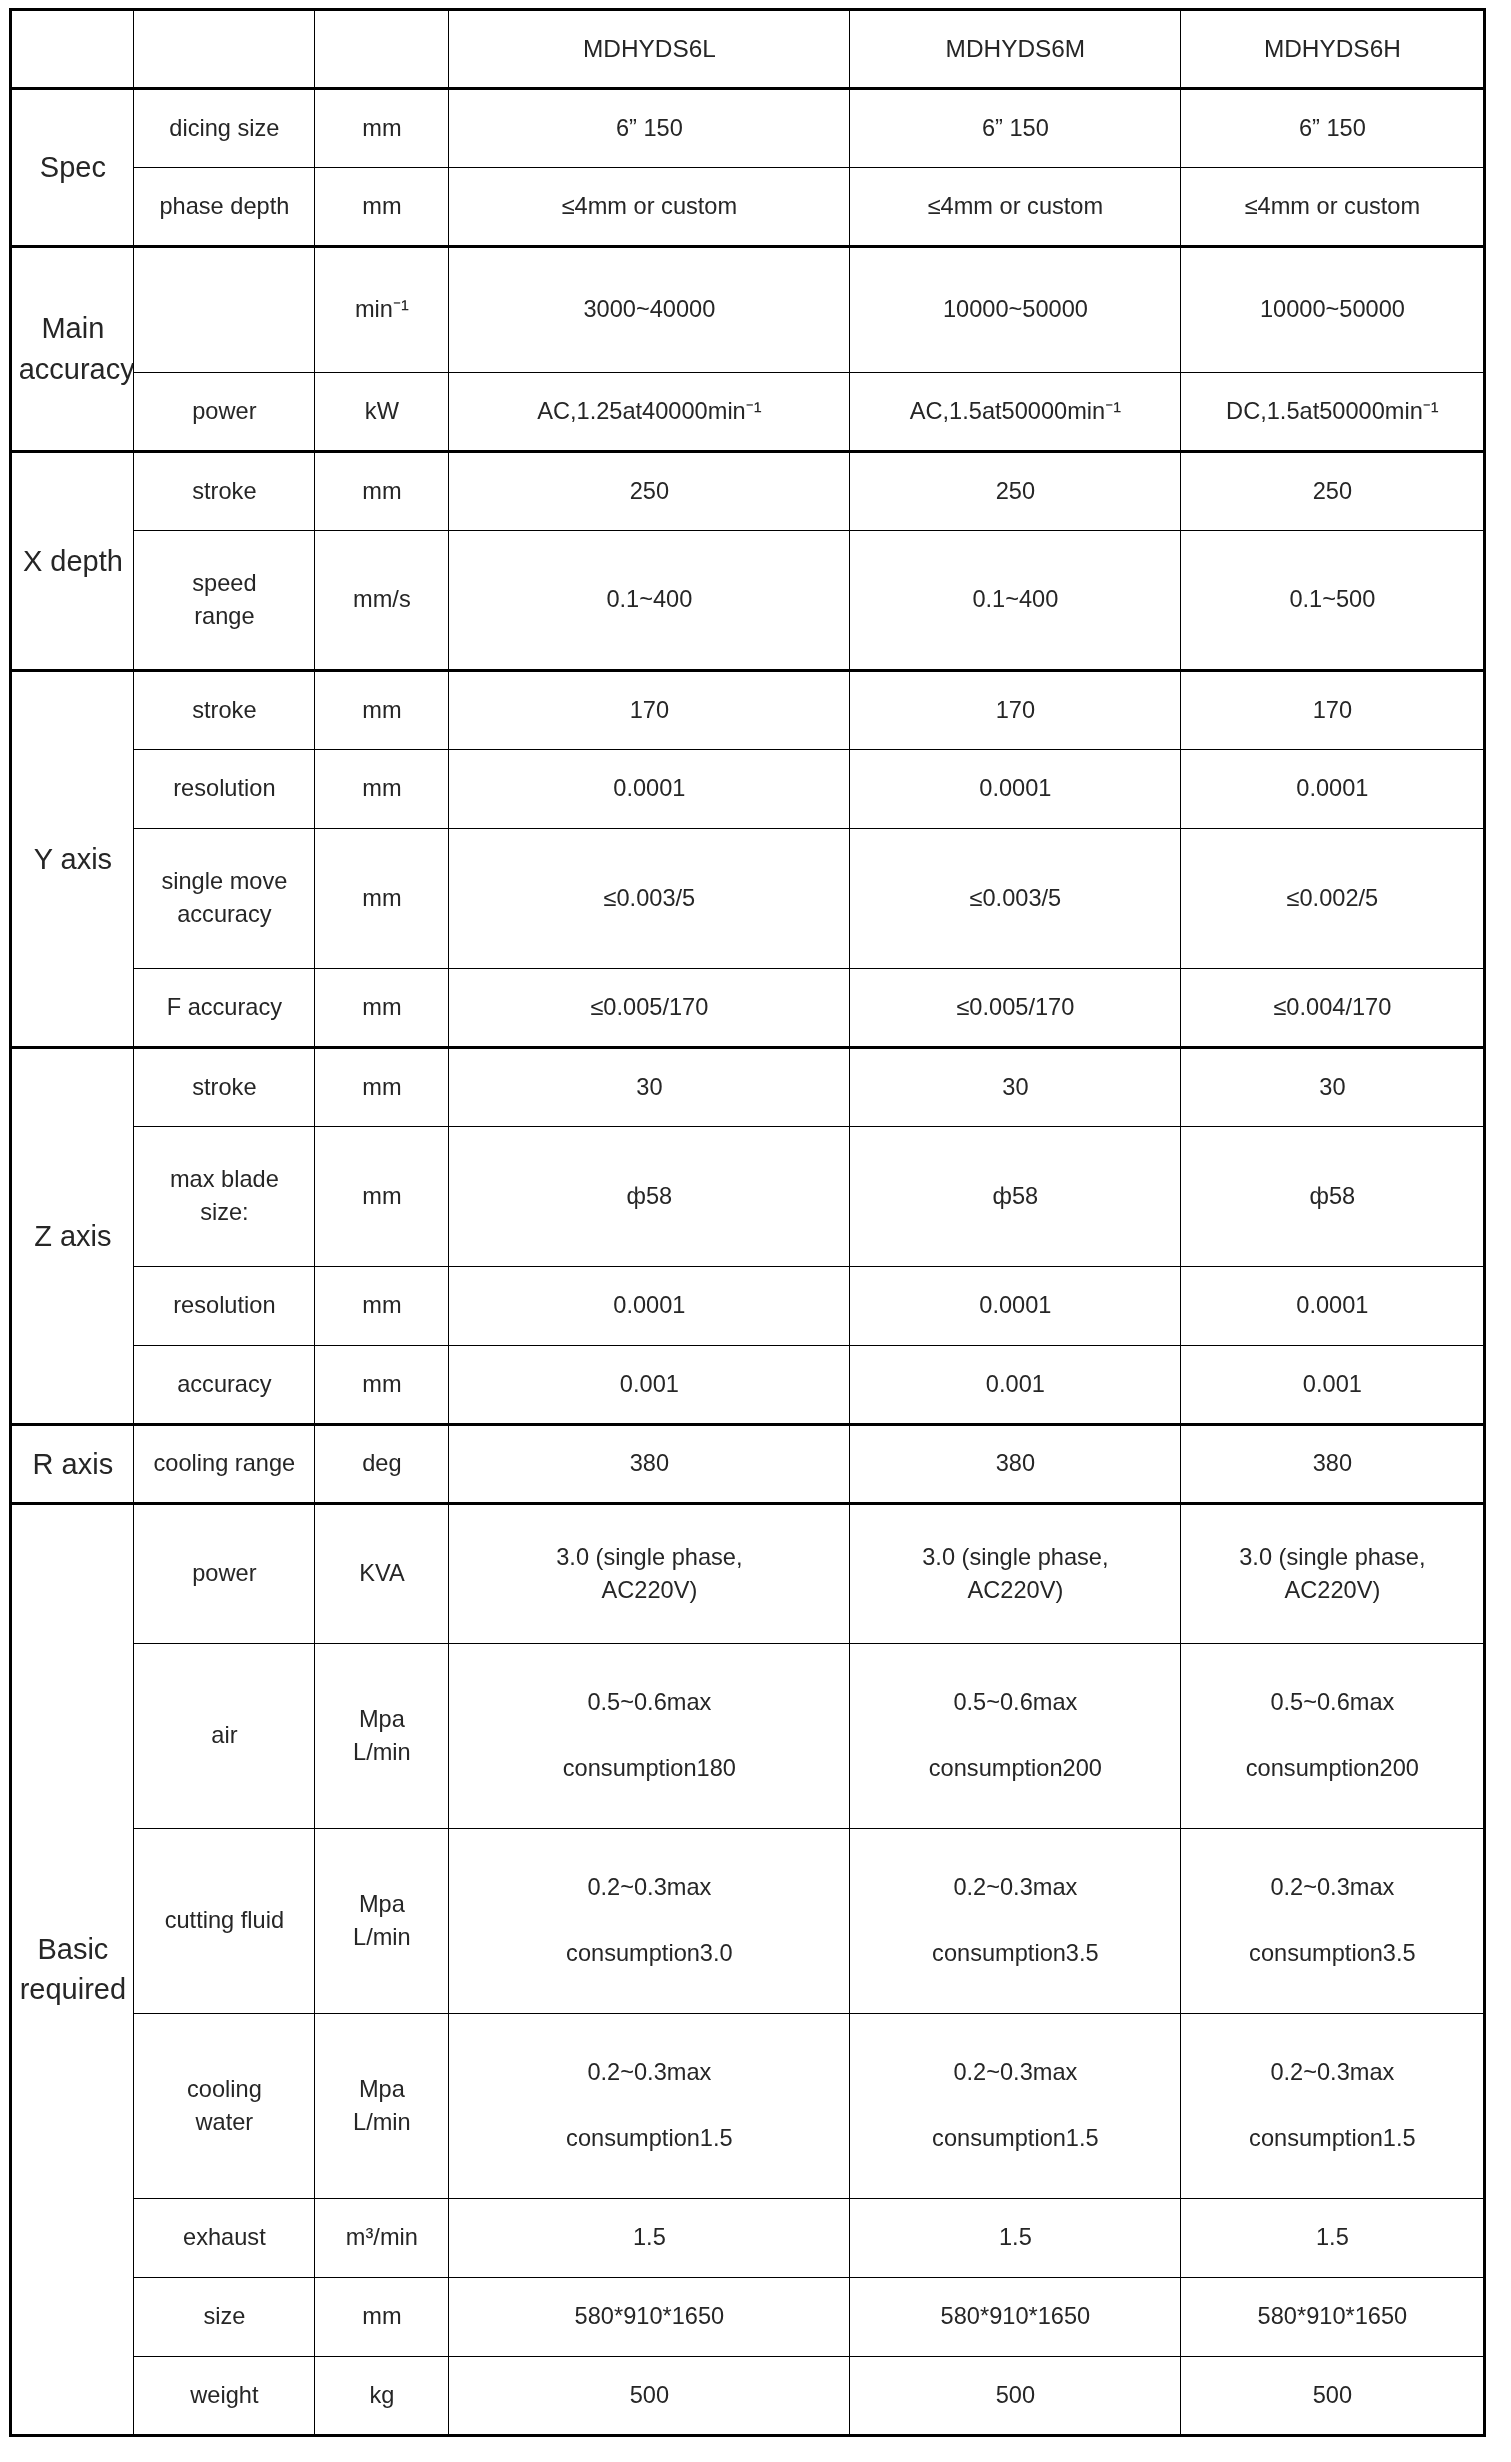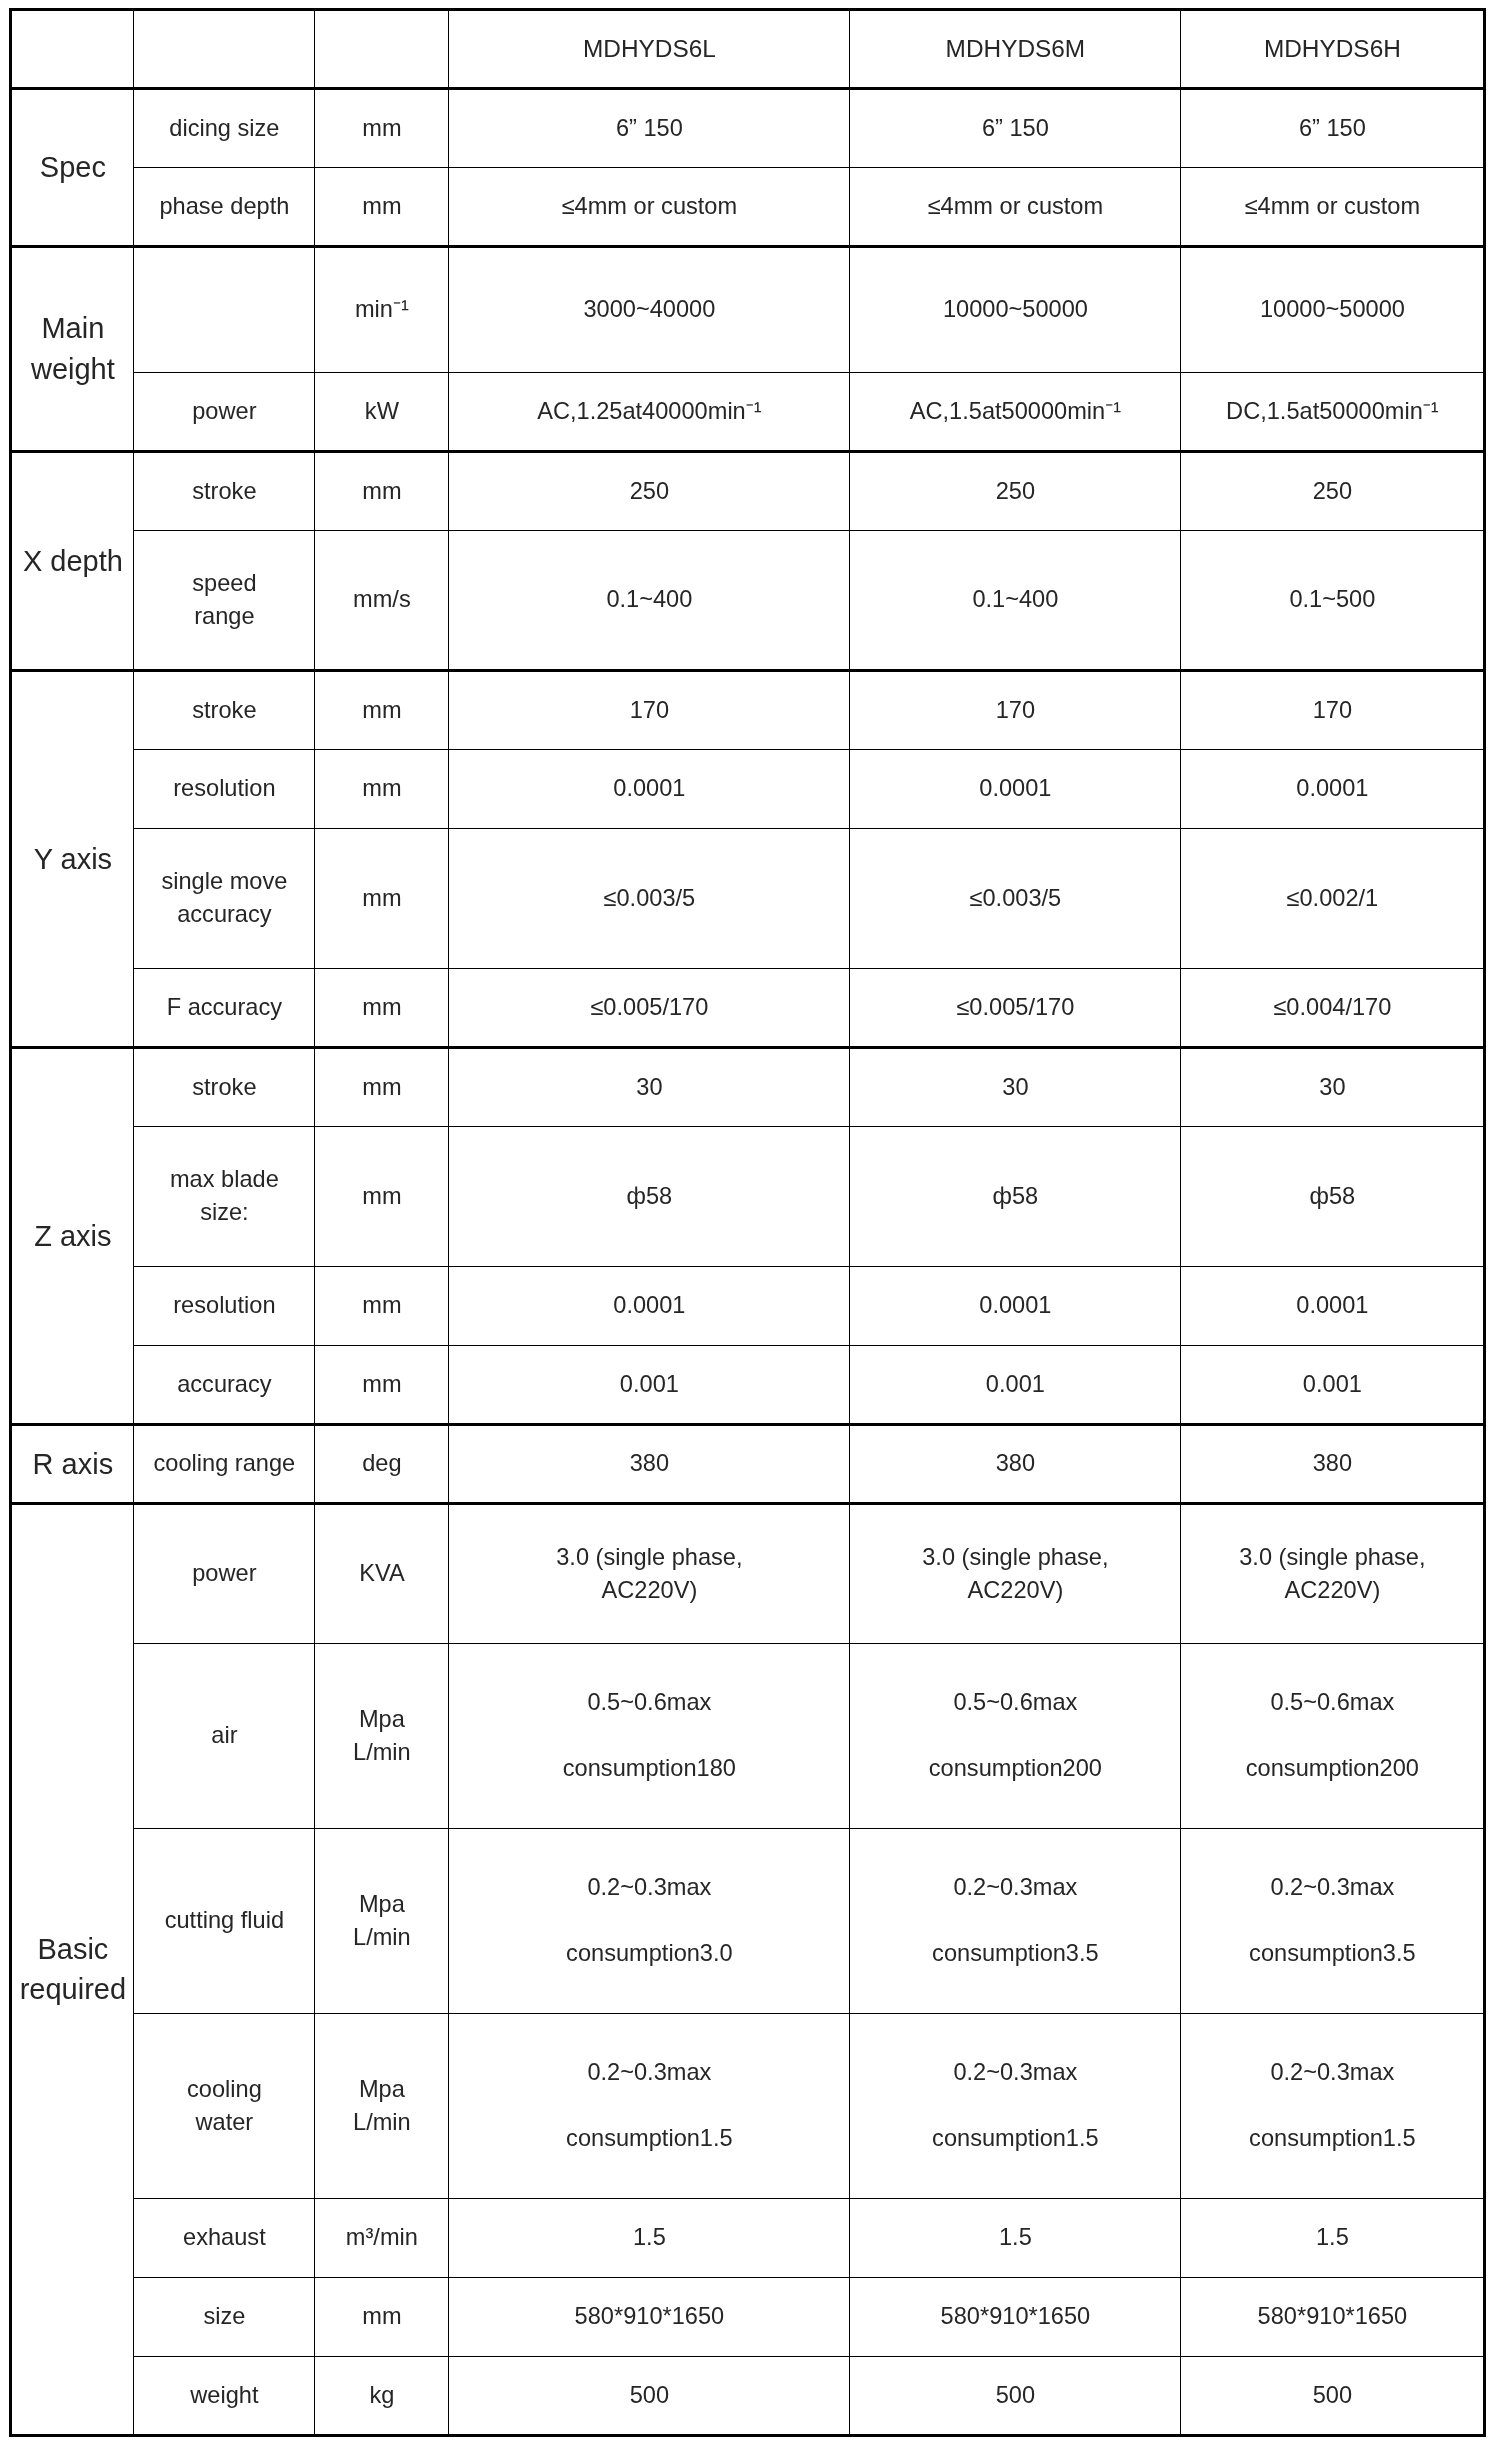--- a/index.html
+++ b/index.html
@@ -76,21 +76,21 @@
     <tr>
       <td class="param">phase depth</td>
       <td class="unit">mm</td>
       <td class="val">≤4mm or custom</td>
       <td class="val">≤4mm or custom</td>
       <td class="val">≤4mm or custom</td>
     </tr>
 
     <tr class="gb t160">
       <td class="group" rowspan="2">Main
-weight</td>
+accuracy</td>
       <td class="param"></td>
       <td class="unit">min⁻¹</td>
       <td class="val">3000~40000</td>
       <td class="val">10000~50000</td>
       <td class="val">10000~50000</td>
     </tr>
     <tr>
       <td class="param">power</td>
       <td class="unit">kW</td>
       <td class="val">AC,1.25at40000min⁻¹</td>
@@ -129,21 +129,21 @@
       <td class="val">0.0001</td>
       <td class="val">0.0001</td>
       <td class="val">0.0001</td>
     </tr>
     <tr class="t178">
       <td class="param">single move
 accuracy</td>
       <td class="unit">mm</td>
       <td class="val">≤0.003/5</td>
       <td class="val">≤0.003/5</td>
-      <td class="val">≤0.002/1</td>
+      <td class="val">≤0.002/5</td>
     </tr>
     <tr>
       <td class="param">F accuracy</td>
       <td class="unit">mm</td>
       <td class="val">≤0.005/170</td>
       <td class="val">≤0.005/170</td>
       <td class="val">≤0.004/170</td>
     </tr>
 
     <tr class="gb">

